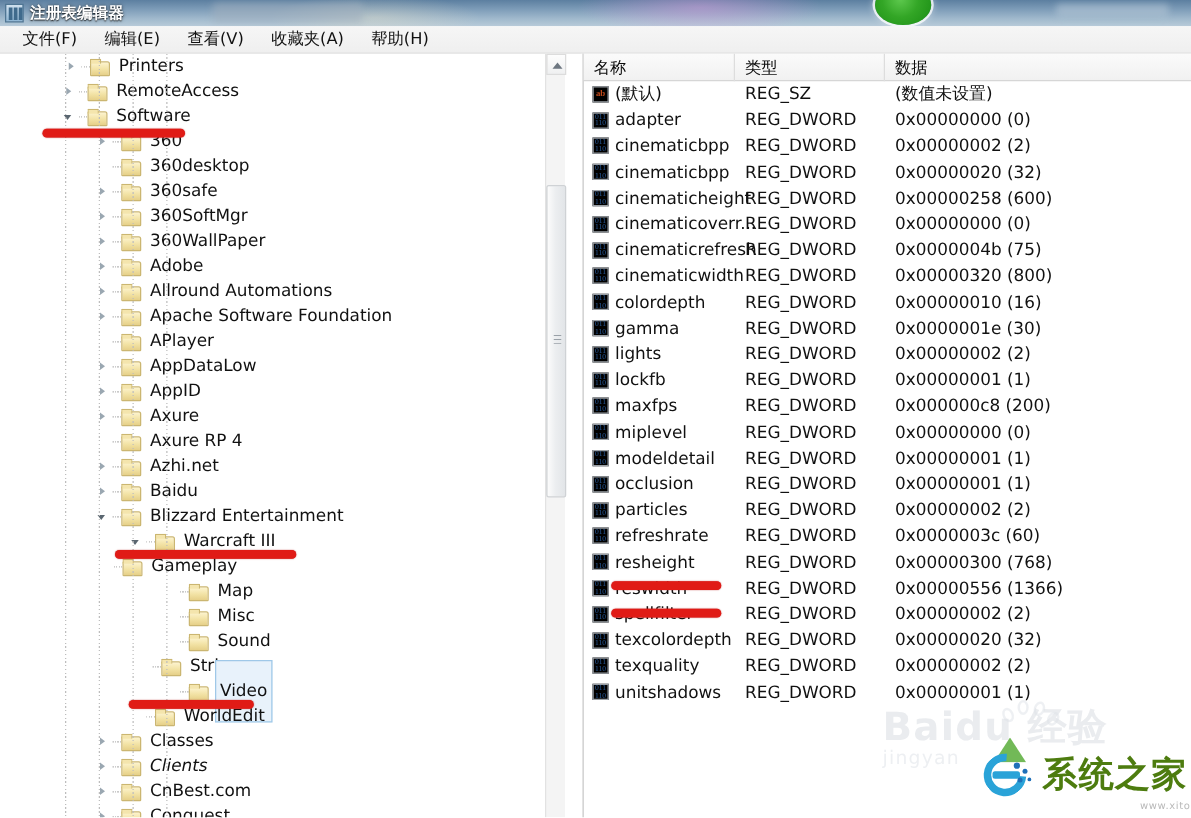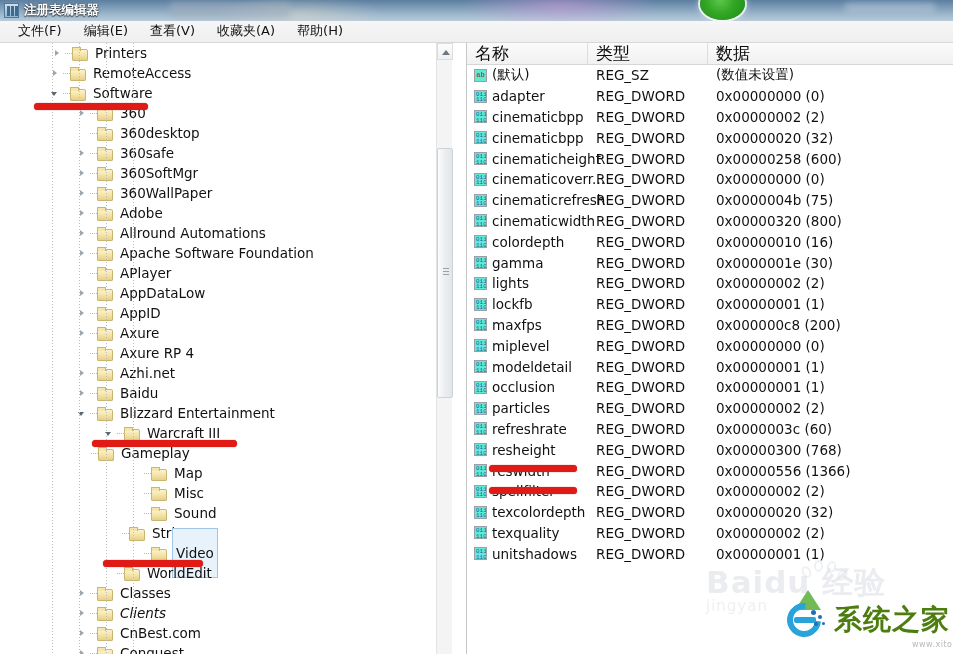--- a/index.html
+++ b/index.html
@@ -171,43 +171,43 @@
 
   
   #value-pane{
     width:487px; height:611px; position:relative; background:#ffffff;
     border-left:1px solid #c8c8c8;
   }
   #value-header{
     height:22px; display:flex; align-items:center;
     background:linear-gradient(to bottom,#fbfbfb,#f1f1f1);
     border-bottom:1px solid #d6d6d6;
-    font-size:17px; color:#0b0b0b;
+    font-size:13px; color:#0b0b0b;
   }
   .col-h{
     height:22px; display:flex; align-items:center; padding-left:8px;
     border-right:1px solid #dddddd; white-space:nowrap;
   }
   .col-name{ width:121px; }
   .col-type{ width:120px; }
   .col-data{ flex:1; border-right:none; }
 
   .val-row{
     height:20.8px; display:flex; align-items:center;
     font-size:13.5px; color:#111; white-space:nowrap;
   }
   .val-name{ width:121px; display:flex; align-items:center; padding-left:7px; }
   .val-type{ width:120px; padding-left:8px; }
   .val-data{ flex:1; padding-left:8px; }
 
   .ricon{
     width:13px; height:13px; flex:0 0 auto; margin-right:5px; position:relative;
-    background:#5eead4; border:1px solid #9aa0a6;
+    background:#000000; border:1px solid #9aa0a6;
     font-size:6px; line-height:5.5px; color:#2a5d9e;
-    font-family:Liberation Mono, monospace;
+    font-family:Liberation Serif, serif;
     overflow:hidden; text-align:left; padding-left:1px; padding-top:1px;
   }
   .ricon.sz{ color:#c0491b; font-weight:700; font-size:7px; line-height:11px;
              text-align:center; padding:0; }
 
   
   #wm-baidu{
     position:absolute; left:706px; top:566px; width:200px; height:54px;
     z-index:7; pointer-events:none; opacity:.55;
   }

